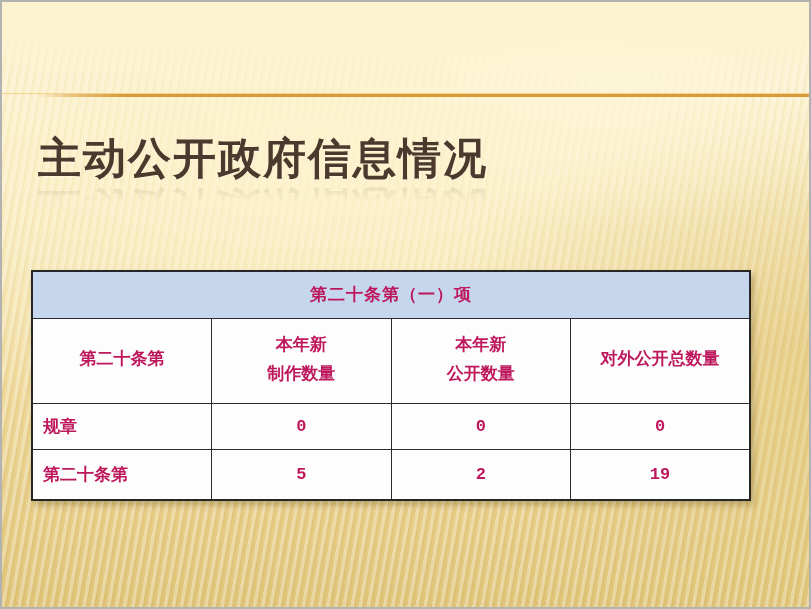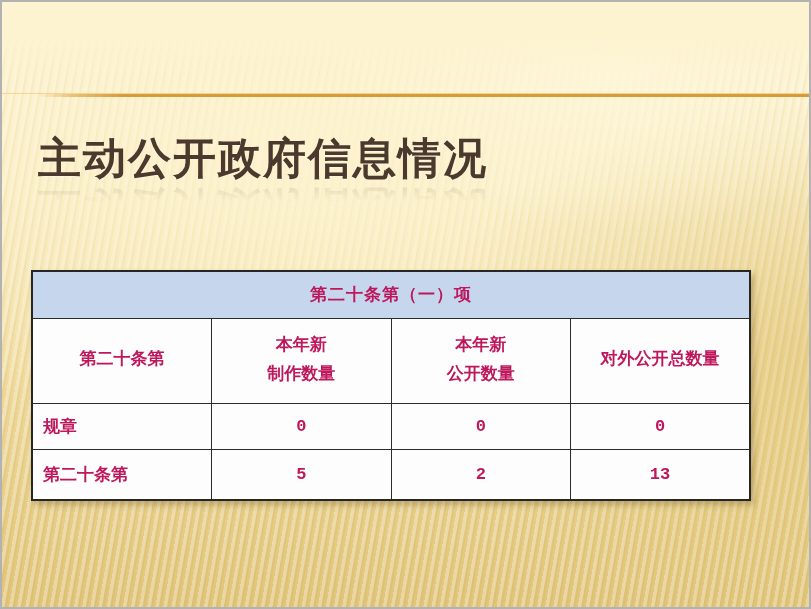--- a/index.html
+++ b/index.html
@@ -111,18 +111,18 @@
       <tr class="data-row-1">
         <td class="label-cell">规章</td>
         <td>0</td>
         <td>0</td>
         <td>0</td>
       </tr>
       <tr class="data-row-2">
         <td class="label-cell">第二十条第</td>
         <td>5</td>
         <td>2</td>
-        <td>13</td>
+        <td>19</td>
       </tr>
     </tbody>
   </table>
 
 </div>
 
 </body></html>

